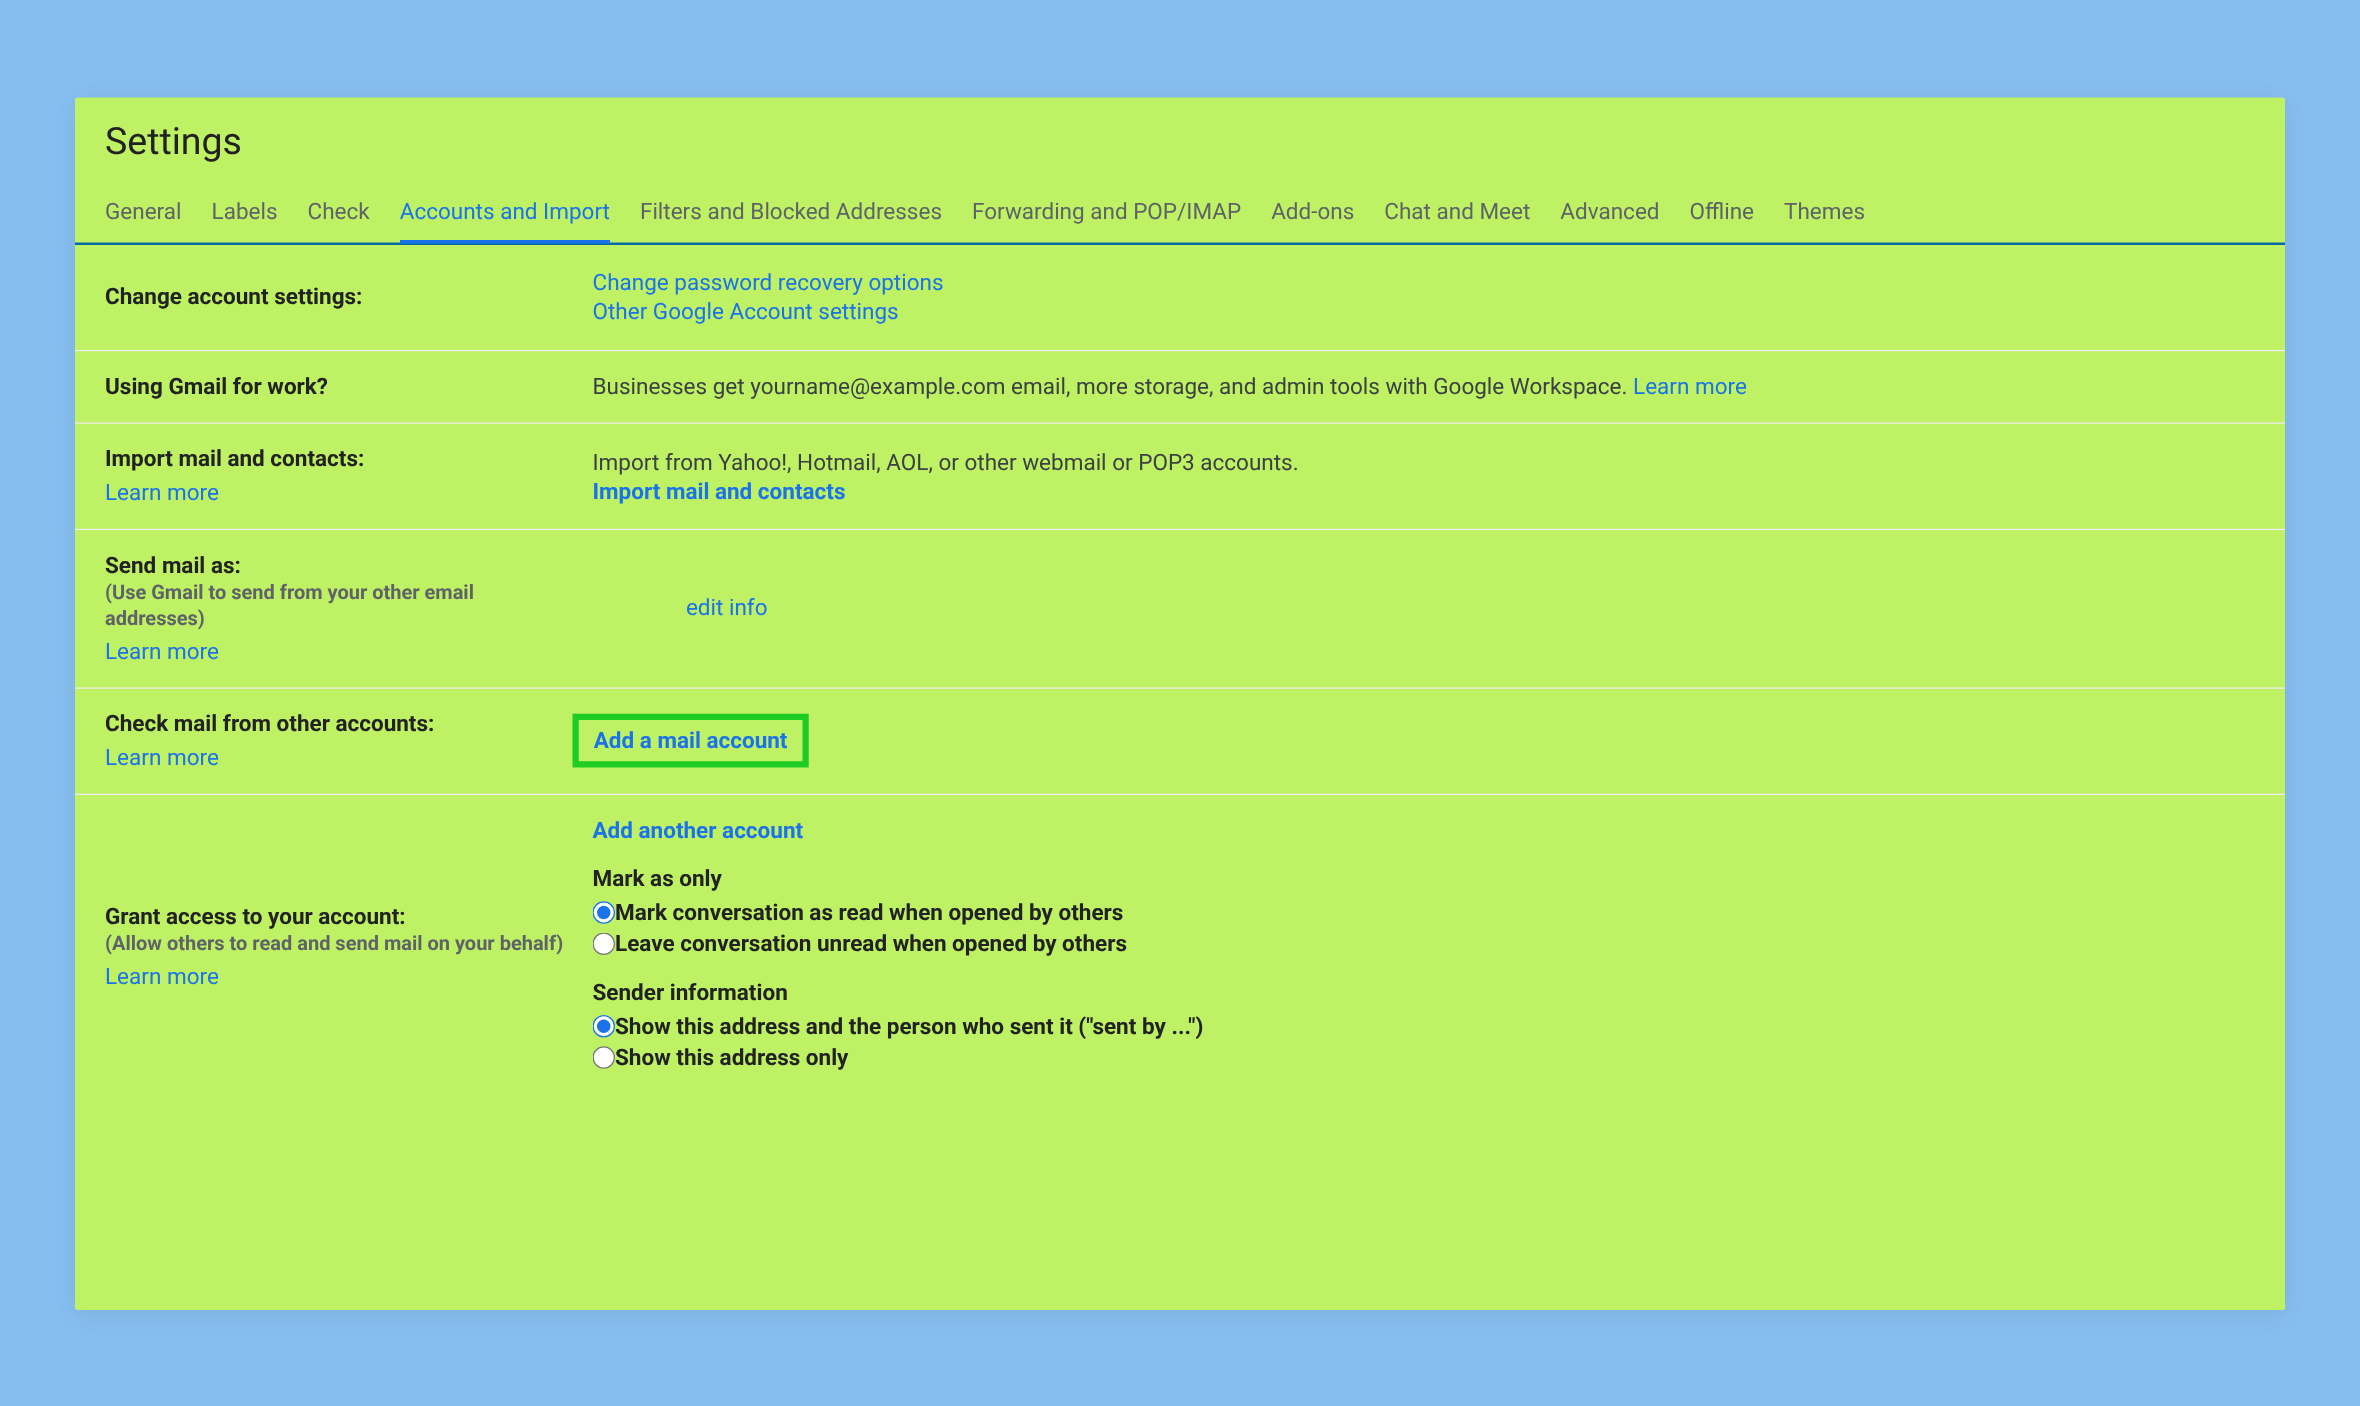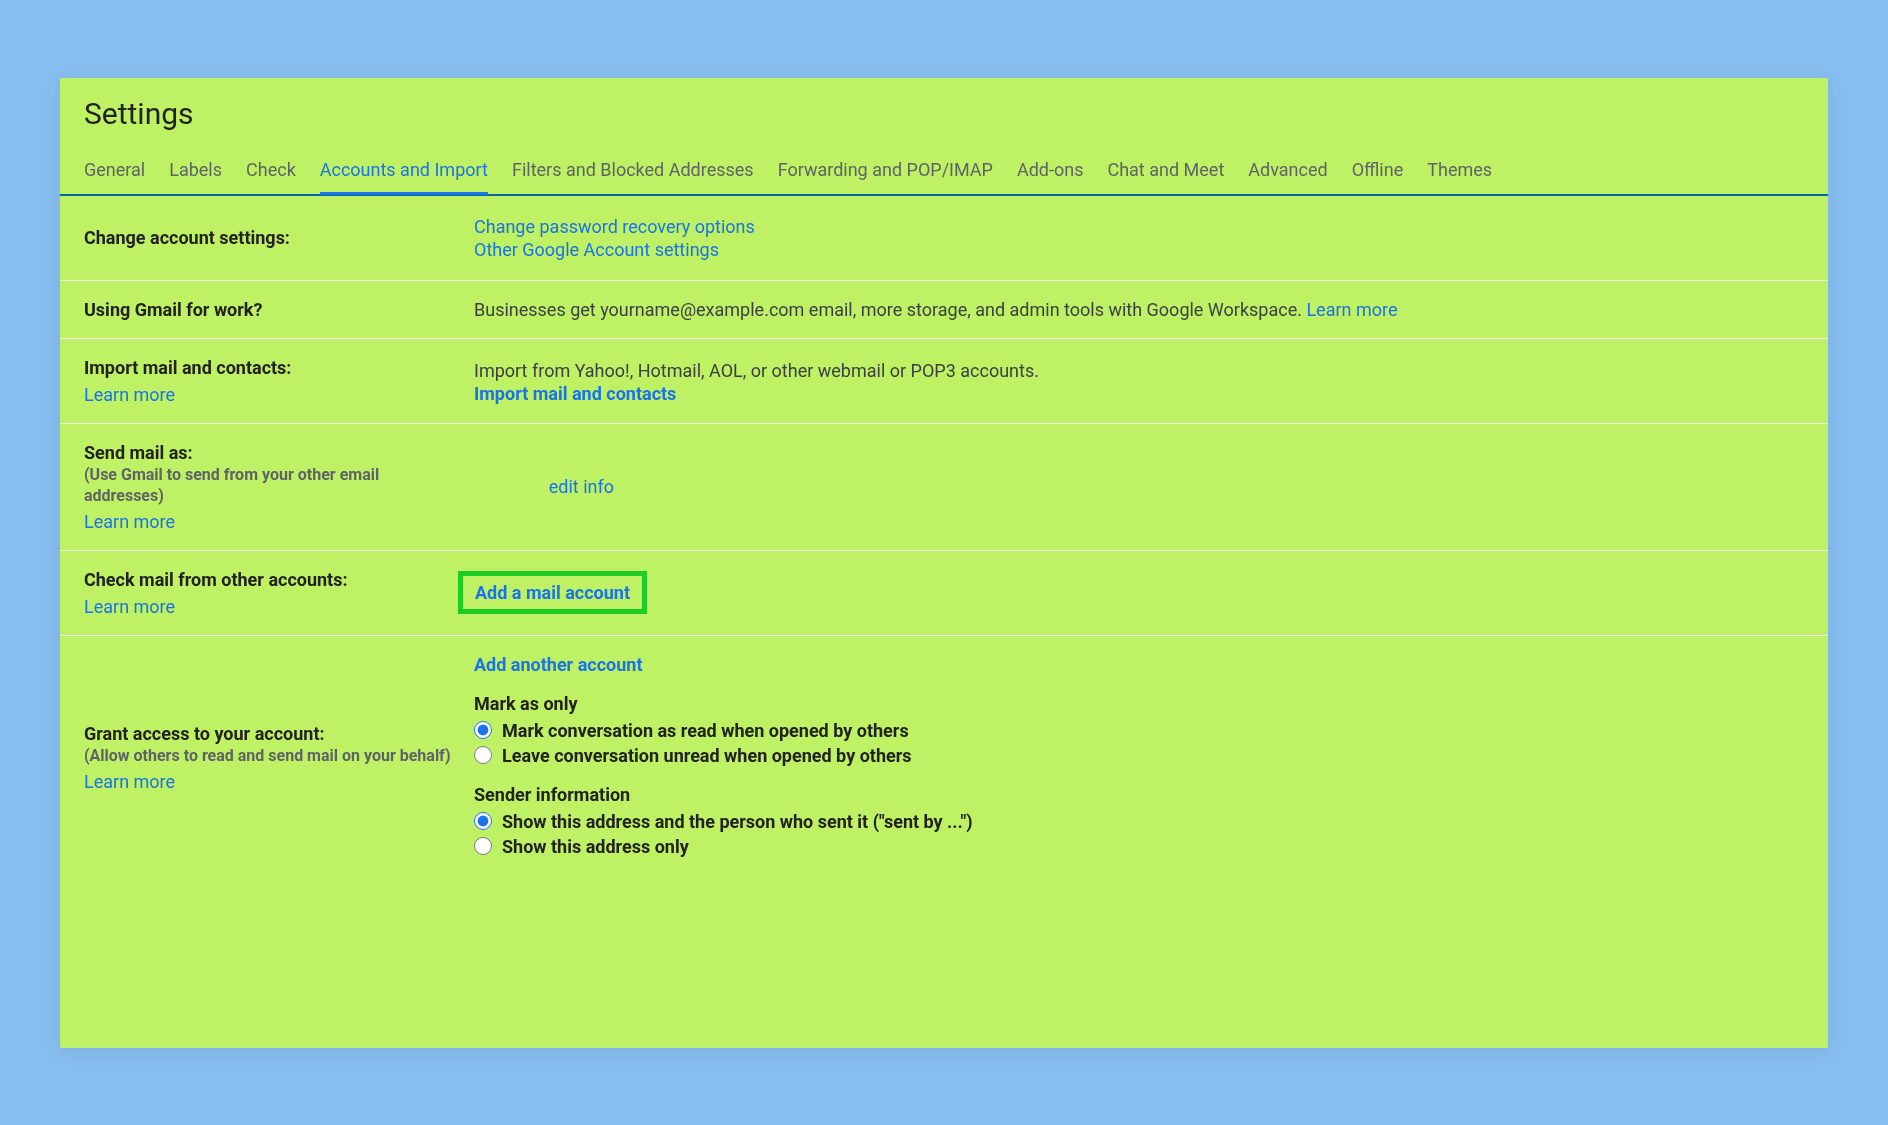--- a/index.html
+++ b/index.html
@@ -100,21 +100,20 @@
   }
   .group-title {
     font-weight: 700;
     color: #222;
     margin-top: 18px;
     margin-bottom: 6px;
   }
   .radio-row {
     display: flex;
     align-items: center;
-    gap: 10px;
     margin: 4px 0;
   }
   .radio-row .label {
     font-weight: 700;
     color: #222;
   }
   input[type="radio"] {
     width: 18px;
     height: 18px;
     accent-color: #1a73e8;

